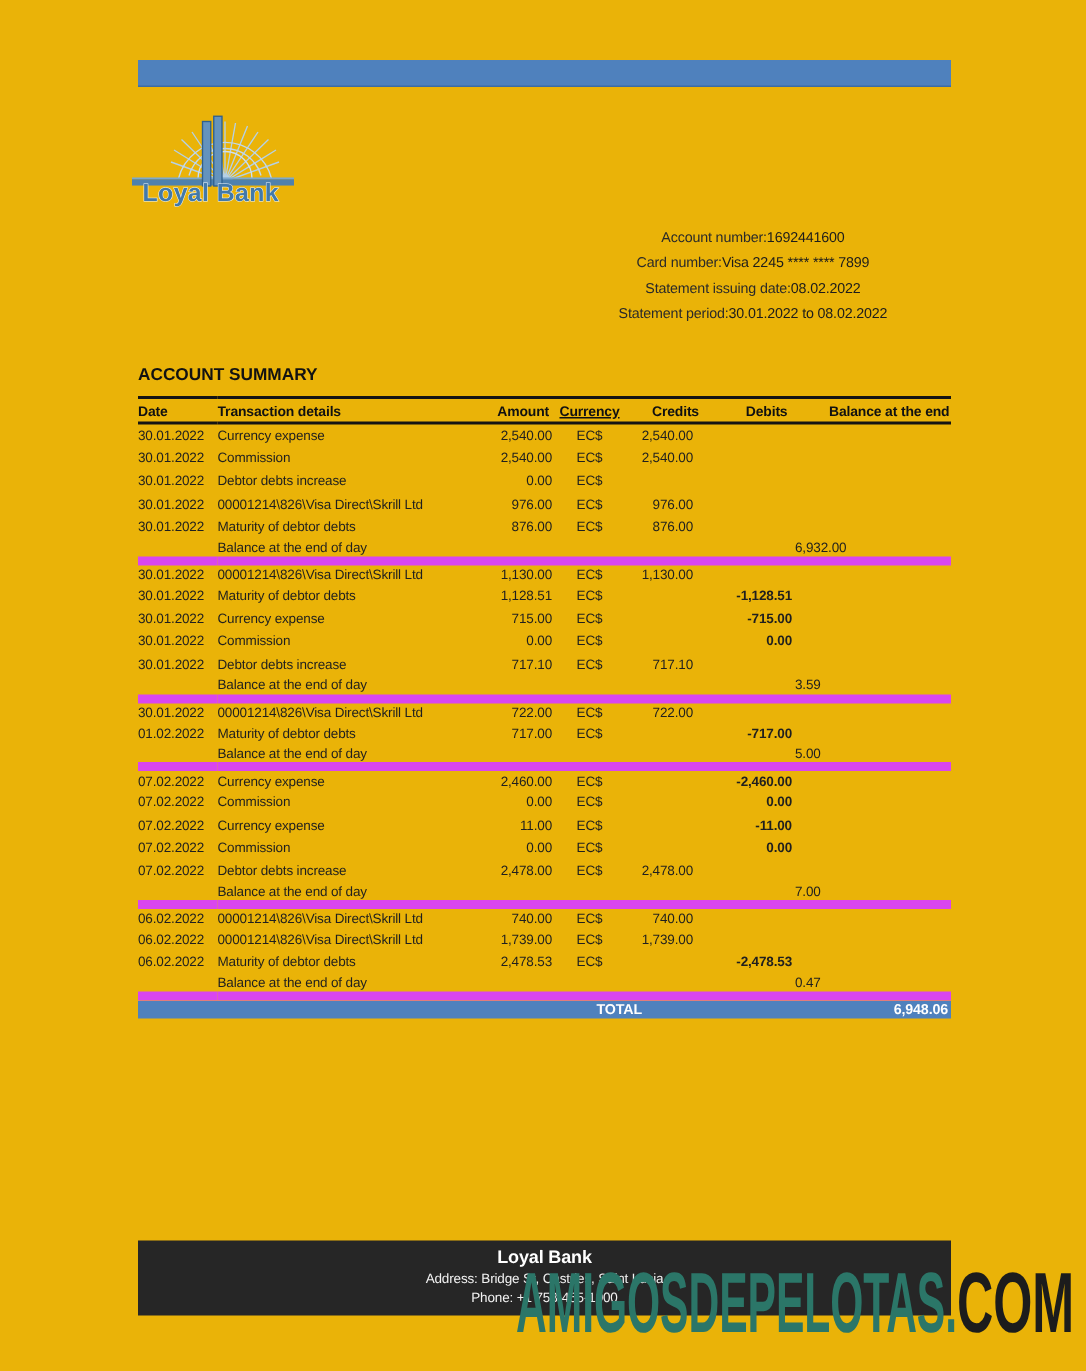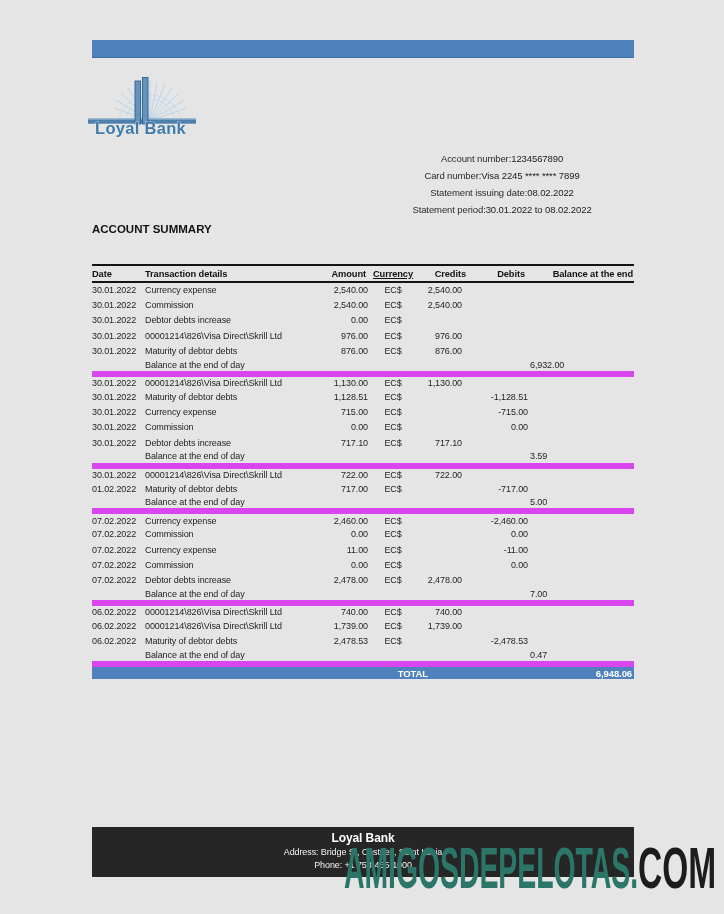--- a/index.html
+++ b/index.html
@@ -1,39 +1,39 @@
 <!DOCTYPE html>
 <html><head>
 <meta charset="utf-8">
 <style>
   * { margin:0; padding:0; box-sizing:border-box; }
   html,body { background:#ffffff; }
   .page {
-    position:relative; width:724px; height:914px; background:#e5e5e5;
+    position:relative; width:724px; height:914px; background:#eab308;
     font-family:"Liberation Sans", sans-serif; color:#1f1f1f; overflow:hidden;
     letter-spacing:-0.1px;
   }
   
   .top-bar {
     position:absolute; left:92px; top:40px; width:542px; height:18px;
     background:#4f81bd; border-bottom:1px solid #3d6ca3;
   }
   
   .logo { position:absolute; left:88px; top:76px; width:108px; height:62px; }
   
   .holder { position:absolute; left:92px; top:151px; width:230px; }
   .holder-name { font-size:11.5px; font-weight:bold; color:#121212; letter-spacing:0; }
   .holder-addr { font-size:9.5px; color:#2e2e2e; line-height:16.5px; margin-top:4px; }
   
   .acct-info { position:absolute; left:370px; top:150px; width:264px; }
   .acct-row { display:flex; justify-content:center; height:17px; line-height:17px; }
   .acct-label { font-size:9.5px; color:#2a2a2a; }
   .acct-value { font-size:9.5px; color:#1c1c1c; text-align:right; }
   
-  .section-title { position:absolute; left:92px; top:223px; font-size:11.5px; font-weight:bold; color:#121212; letter-spacing:0; }
+  .section-title { position:absolute; left:92px; top:244px; font-size:11.5px; font-weight:bold; color:#121212; letter-spacing:0; }
   
   .stmt-table {
     position:absolute; left:92px; top:264px; width:542px;
     border-collapse:collapse; table-layout:fixed; font-size:9px; color:#1f1f1f;
   }
   .stmt-table col.c-date    { width:53px; }
   .stmt-table col.c-details { width:163px; }
   .stmt-table col.c-amount  { width:62px; }
   .stmt-table col.c-curr    { width:46px; }
   .stmt-table col.c-credits { width:56px; }
@@ -47,21 +47,21 @@
   }
   .stmt-table td { height:15.3px; vertical-align:middle; white-space:nowrap; overflow:hidden; }
   .stmt-table th.h-amount { text-align:right; padding-right:4px; }
   .stmt-table th.h-curr { text-align:center;text-decoration:underline; }
   .stmt-table th.h-credits { text-align:right; padding-right:6px; }
   .stmt-table th.h-debits { text-align:right; padding-right:5px; }
   .stmt-table th.h-balance { text-align:right; padding-right:1px; }
   .stmt-table td.cell-amount  { text-align:right; padding-right:2px; }
   .stmt-table td.cell-curr    { text-align:center; }
   .stmt-table td.cell-credits { text-align:right; padding-right:10px; }
-  .stmt-table td.cell-debits  { text-align:right; padding-right:2px; }
+  .stmt-table td.cell-debits  { text-align:right; padding-right:2px;font-weight:bold; }
   .stmt-table td.cell-balance { padding-right:1px; }
   .stmt-table tr.group-end td { border-bottom:6px solid #d946ef; }
   
   .stmt-table tr.total-row td {
     background:#4f81bd; color:#ffffff; font-weight:bold; font-size:9.5px; height:15px;
     border-bottom:none;
   }
   .stmt-table td.total-label-cell { text-align:right; padding-right:102px; }
   .stmt-table td.total-value-cell { text-align:right; padding-right:2px; }
   
@@ -92,21 +92,21 @@
     <rect x="0" y="43.5" width="108" height="4.2" fill="#4e81ae"></rect>
     <rect x="47" y="5" width="5.5" height="43" fill="#6493bd" stroke="#2f608d" stroke-width="0.9"></rect>
     <rect x="54.5" y="1.5" width="5.5" height="46.5" fill="#6493bd" stroke="#2f608d" stroke-width="0.9"></rect>
     <text x="7" y="58" font-family="Liberation Sans, sans-serif" font-size="16.5" font-weight="bold" fill="#4279a9" stroke="#eaf2f8" stroke-width="0.7" paint-order="stroke" letter-spacing="0.3">Loyal Bank</text>
   </svg>
 
 
   <div class="acct-info">
     <div class="acct-row">
       <span class="acct-label">Account number:</span>
-      <span class="acct-value">1234567890</span>
+      <span class="acct-value">1692441600</span>
     </div>
     <div class="acct-row">
       <span class="acct-label">Card number:</span>
       <span class="acct-value">Visa 2245 **** **** 7899</span>
     </div>
     <div class="acct-row">
       <span class="acct-label">Statement issuing date:</span>
       <span class="acct-value">08.02.2022</span>
     </div>
     <div class="acct-row">

